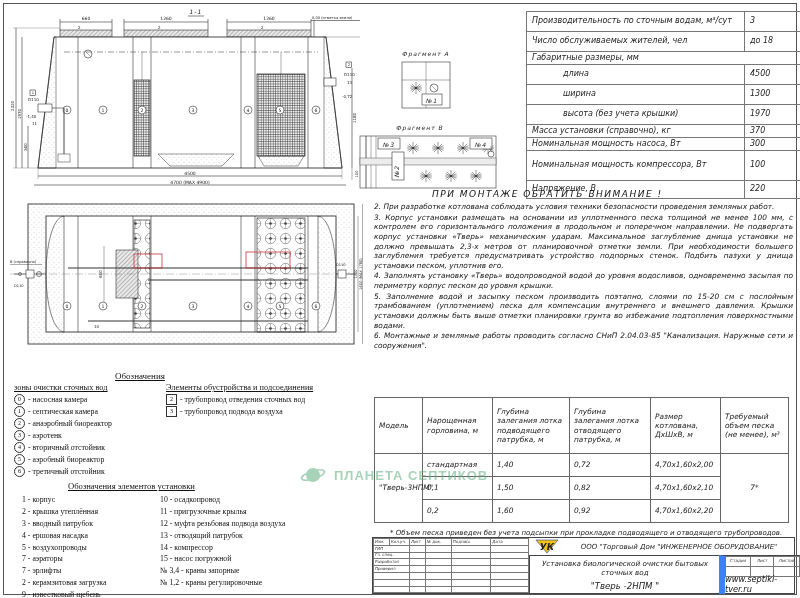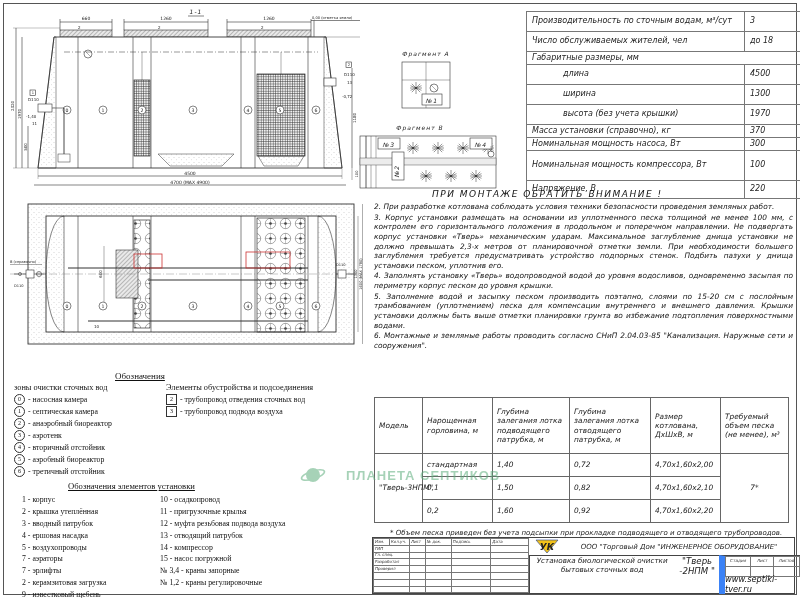--- a/index.html
+++ b/index.html
@@ -18,47 +18,47 @@
   .notes .nt{font:italic 9px "DejaVu Sans",sans-serif;letter-spacing:1.5px;margin:0 0 3px 58px;}
   .notes p{margin:0 0 1px 0;}
   
   .mtab{position:absolute;left:374px;top:397px;table-layout:fixed;width:414px;}
   .mtab td{border:1px solid #666;font:italic 7.4px/1.25 "DejaVu Sans",sans-serif;padding:2px 4px;vertical-align:middle;color:#222;}
   .mfoot{position:absolute;left:390px;top:529px;font:italic 7px "DejaVu Sans",sans-serif;color:#222;}
   
   .legend{position:absolute;left:10px;top:370px;width:362px;
           font:7.8px/1.35 "Liberation Serif",serif;color:#111;}
   .legend .h{font-size:9px;text-decoration:underline;margin-left:105px;}
-  .legend .sub{font-size:8.3px;}
+  .legend .sub{font-size:8.3px;text-decoration:underline;}
   .lcols{display:flex;}
   .lcol1{width:152px;padding-left:4px;}
   .lcol2{width:206px;}
   .li{margin:1px 0;display:flex;align-items:center;}
   .circ,.sq{display:inline-block;width:9px;height:9px;border:0.9px solid #333;text-align:center;
             line-height:9px;font-size:6px;margin-right:3px;flex:0 0 auto;}
   .circ{border-radius:50%;}
   .ih{font-size:8.6px;text-decoration:underline;margin:3px 0 2px 58px;}
   .icols{display:flex;}
   .icol1{width:138px;padding-left:12px;}
   .icol2{width:210px;}
   .icol1 div,.icol2 div{margin-bottom:1.4px;}
   
-  .wm{position:absolute;left:300px;top:464px;display:flex;align-items:center;gap:20px;
+  .wm{position:absolute;left:300px;top:464px;display:flex;align-items:center;gap:8px;
       color:#5fae7e;opacity:.55;font:bold 13px "Liberation Sans",sans-serif;letter-spacing:1px;
       pointer-events:none;z-index:5;}
   
   .tblock{position:absolute;left:372px;top:537px;width:421px;height:55px;border:1px solid #444;}
   .rev{position:absolute;left:0;top:0;width:156px;height:55px;}
   .rev td{border:0.6px solid #777;font:italic 4px/1 "DejaVu Sans",sans-serif;height:5.8px;
           padding:0 1px;color:#333;overflow:hidden;white-space:nowrap;}
   .tb-co{position:absolute;left:192px;top:0;width:228px;height:17px;display:flex;align-items:center;
          justify-content:center;font:italic 7px "DejaVu Sans",sans-serif;color:#222;}
   .tb-logo{position:absolute;left:158px;top:0;width:32px;height:17px;}
   .tb-doc{position:absolute;left:156px;top:17px;width:190px;height:38px;border-top:1px solid #444;
-          border-left:1px solid #444;display:flex;flex-direction:row;justify-content:space-evenly;
+          border-left:1px solid #444;display:flex;flex-direction:column;justify-content:space-evenly;
           text-align:center;font:italic 7.2px "DejaVu Sans",sans-serif;color:#222;}
   .tb-doc .mdl{font-size:8.6px;}
   .tb-r{position:absolute;left:346px;top:17px;width:75px;height:38px;border-top:1px solid #444;border-left:6px solid #3b82f6;}
   .stg{width:75px;}
   .stg td{border:0.6px solid #777;font:italic 4.2px/1 "DejaVu Sans",sans-serif;height:7px;text-align:center;color:#333;}
   .site{position:absolute;left:0;top:17px;width:75px;height:21px;display:flex;align-items:center;
         justify-content:center;font:italic 8.2px "DejaVu Sans",sans-serif;color:#111;}
   
   svg text{font-family:"DejaVu Sans",sans-serif;fill:#222;} .t45{font-size:4.5px;} .t4{font-size:4px;} .t35{font-size:3.6px;}
   .t6{font-size:6px;letter-spacing:1px;font-style:italic;}

